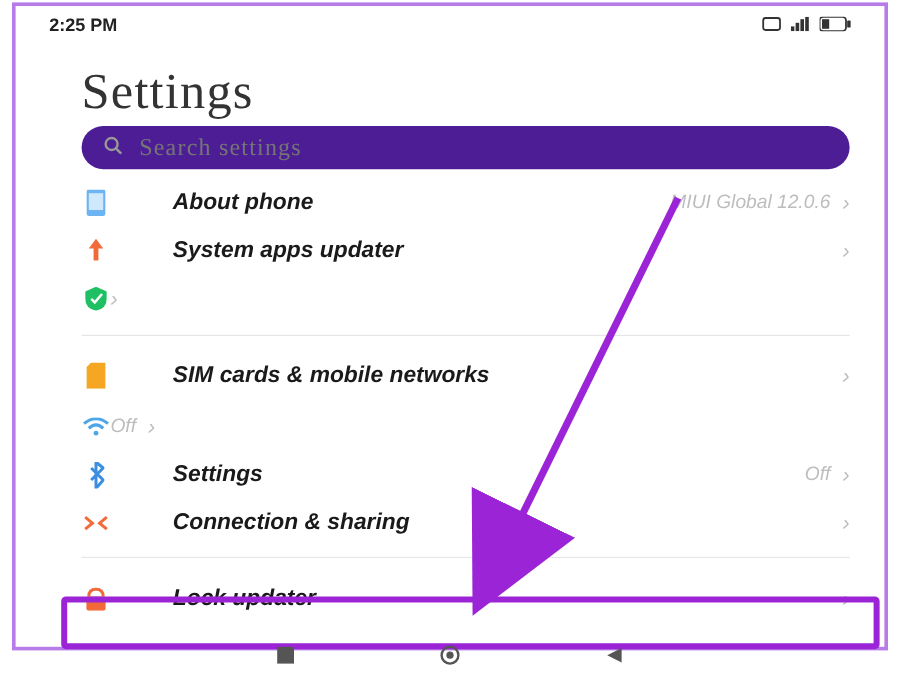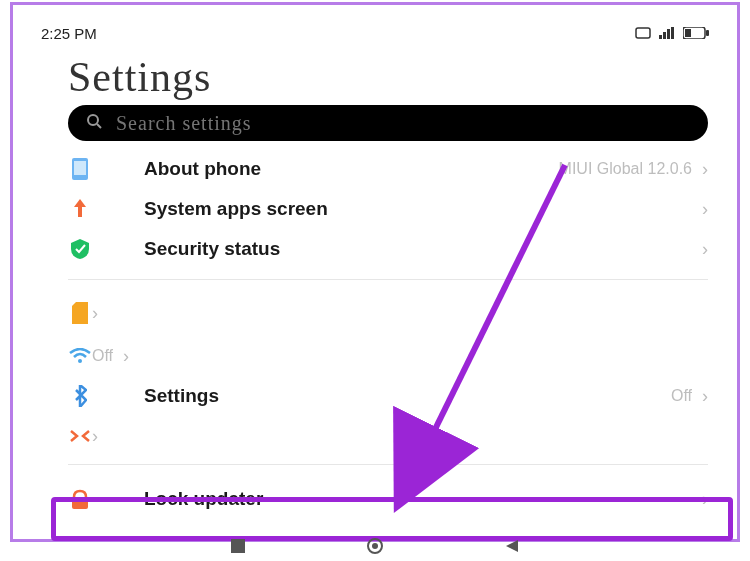--- a/index.html
+++ b/index.html
@@ -1,24 +1,24 @@
 <!DOCTYPE html>
 <html><head>
 <meta charset="utf-8">
 <style>
   * { box-sizing: border-box; margin: 0; padding: 0; }
   html, body { width: 750px; height: 561px; background: #fff; font-family: Arial, Helvetica, sans-serif; }
   .outer-border { position: absolute; left: 10px; top: 2px; width: 730px; height: 540px; border: 3px solid #b77ce8; }
-  .status-bar { position: absolute; left: 0; top: 16px; width: 100%; height: 24px; display: flex; justify-content: space-between; align-items: center; padding: 0 28px; font-size: 15px; font-weight: 400; color: #222; }
+  .status-bar { position: absolute; left: 0; top: 4px; width: 100%; height: 24px; display: flex; justify-content: space-between; align-items: center; padding: 0 28px; font-size: 15px; font-weight: 700; color: #222; }
   .status-right { display: flex; gap: 8px; align-items: center; }
   .page-title { position: absolute; left: 55px; top: 48px; font-size: 42px; font-weight: 400; color: #333; letter-spacing: 1px; font-family: Georgia, serif; }
-  .search-pill { position: absolute; left: 55px; top: 100px; width: 640px; height: 36px; background: #000000; border-radius: 20px; display: flex; align-items: center; padding: 0 18px; }
+  .search-pill { position: absolute; left: 55px; top: 100px; width: 640px; height: 36px; background: #4c1d95; border-radius: 20px; display: flex; align-items: center; padding: 0 18px; }
   .search-pill input { border: none; background: transparent; outline: none; font-size: 20px; color: #999; margin-left: 14px; width: 100%; font-family: Georgia, serif; letter-spacing: 1px; }
   .list { position: absolute; left: 55px; top: 144px; width: 640px; }
-  .row { display: flex; align-items: center; height: 40px; cursor: pointer; }
+  .row { display: flex; align-items: center; height: 40px; cursor: pointer; font-style: italic; }
   .row .ic { width: 24px; display: flex; justify-content: center; align-items: center; }
   .row .lbl { flex: 1; margin-left: 52px; font-size: 19px; font-weight: 900; color: #1a1a1a; line-height: 1.05; }
   .row .val { color: #bdbdbd; font-size: 16px; margin-right: 10px; }
   .row .chev { color: #bdbdbd; font-size: 18px; }
   .divider { height: 1px; background: #e6e6e6; margin: 4px 0 10px 0; }
   .highlight-box { position: absolute; left: 38px; top: 492px; width: 682px; height: 44px; border: 5px solid #9b25d6; border-radius: 4px; pointer-events: none; }
   .nav-bar { position: absolute; left: 0; bottom: 0; width: 100%; height: 26px; display: flex; justify-content: center; gap: 120px; align-items: center; color: #555; }
   .arrow-svg { position: absolute; left: 0; top: 0; pointer-events: none; }
 </style>
 </head>
@@ -69,43 +69,43 @@
       <span class="val">MIUI Global 12.0.6</span>
       <span class="chev">›</span>
     </div>
 
     <div class="row">
       <span class="ic">
           <svg width="18" height="20">
             <path d="M9 0 L15 8 L11 8 L11 18 L7 18 L7 8 L3 8 Z" fill="#f26a3a"></path>
           </svg>
         </span>
-      <span class="lbl">System apps screen</span>
+      <span class="lbl">System apps updater</span>
       <span class="chev">›</span>
     </div>
 
     <div class="row">
       <span class="ic">
           <svg width="18" height="20">
             <path d="M9 0 L18 4 L18 10 Q18 18 9 20 Q0 18 0 10 L0 4 Z" fill="#1fbf63"></path>
             <path d="M5 10 L8 13 L14 6" fill="none" stroke="#fff" stroke-width="2"></path>
           </svg>
         </span>
-      <span class="lbl">Security status</span>
       <span class="chev">›</span>
     </div>
 
     <div class="divider" style="margin-top:10px;"></div>
 
     <div class="row" style="height:46px;">
       <span class="ic">
           <svg width="16" height="22">
             <path d="M0 4 L4 0 L16 0 L16 22 L0 22 Z" fill="#f5a623"></path>
           </svg>
         </span>
+      <span class="lbl" style="white-space:pre-line;">SIM cards &amp; mobile networks</span>
       <span class="chev">›</span>
     </div>
 
     <div class="row">
       <span class="ic">
           <svg width="22" height="16">
             <path d="M1 5 Q11 -3 21 5" fill="none" stroke="#4aa6e8" stroke-width="2.5"></path>
             <path d="M5 9 Q11 3 17 9" fill="none" stroke="#4aa6e8" stroke-width="2.5"></path>
             <circle cx="11" cy="13" r="2" fill="#4aa6e8"></circle>
           </svg>
@@ -125,20 +125,21 @@
       <span class="chev">›</span>
     </div>
 
     <div class="row">
       <span class="ic">
           <svg width="22" height="18">
             <path d="M2 4 L8 9 L2 14" fill="none" stroke="#f26a3a" stroke-width="2.5"></path>
             <path d="M20 4 L14 9 L20 14" fill="none" stroke="#f26a3a" stroke-width="2.5"></path>
           </svg>
         </span>
+      <span class="lbl">Connection &amp; sharing</span>
       <span class="chev">›</span>
     </div>
 
     <div class="divider" style="margin-top:8px;margin-bottom:14px;"></div>
 
     <div class="row">
       <span class="ic">
           <svg width="18" height="20">
             <path d="M3 8 Q3 2 9 2 Q15 2 15 8" fill="none" stroke="#f26a3a" stroke-width="2.5"></path>
             <rect x="1" y="8" width="16" height="12" rx="2" fill="#f26a3a"></rect>

